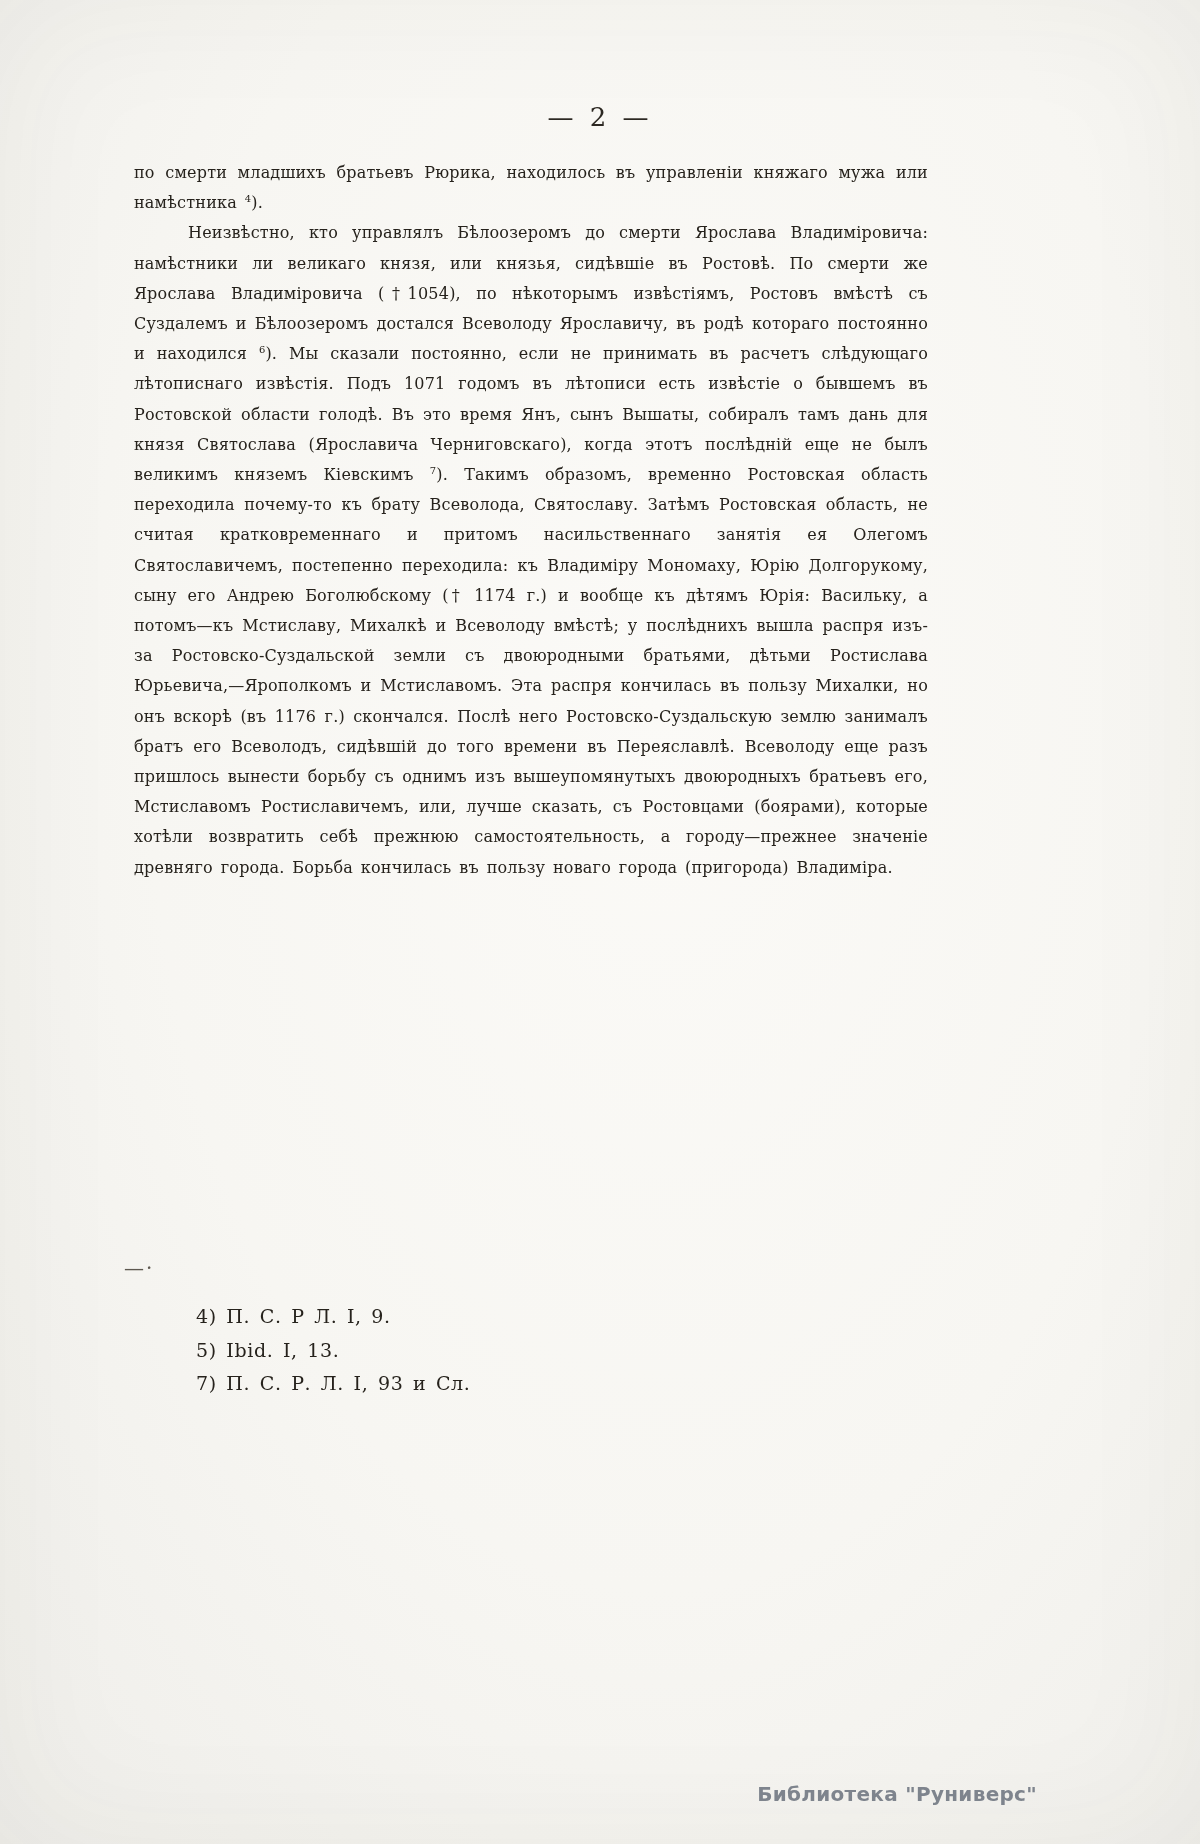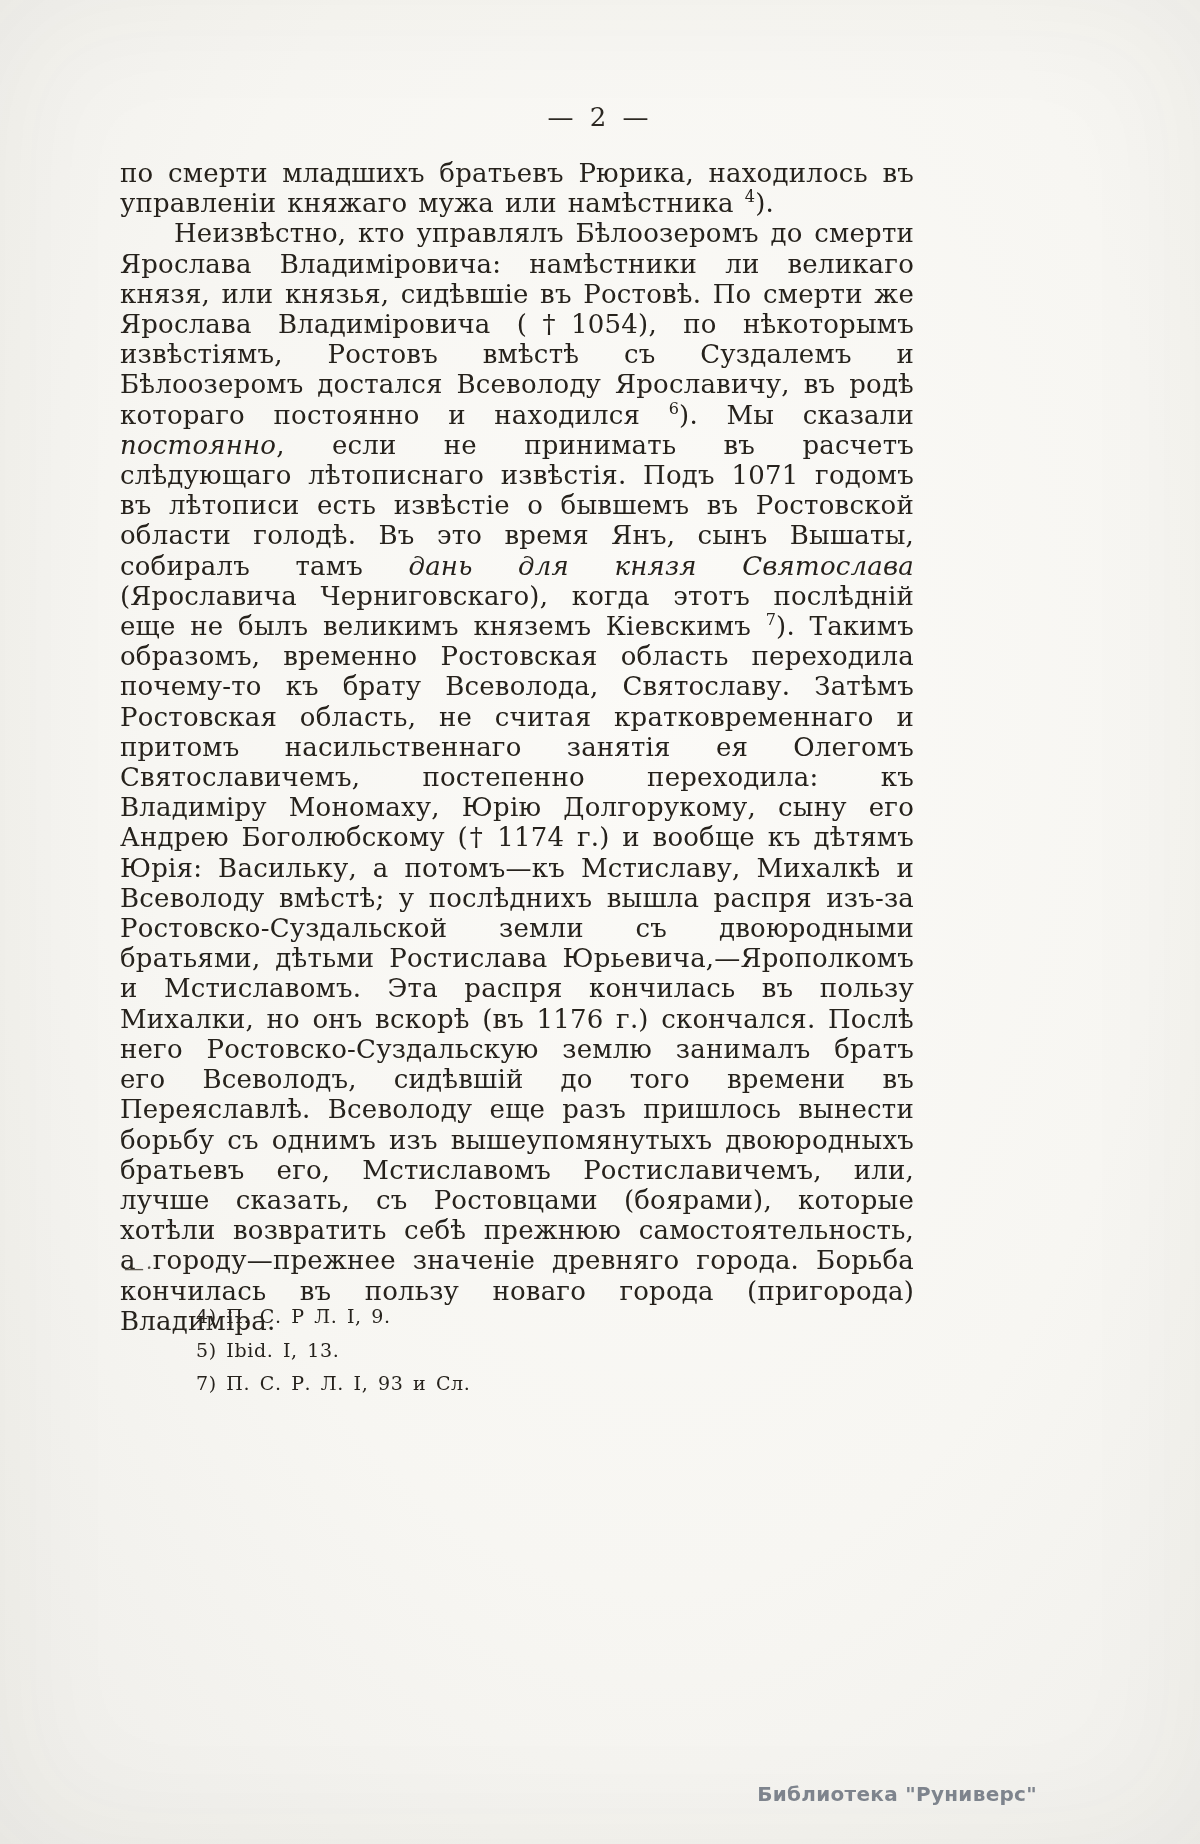--- a/index.html
+++ b/index.html
@@ -24,38 +24,37 @@
     left: 0;
     width: 100%;
     text-align: center;
     font-size: 26px;
     letter-spacing: 4px;
     color: #2c2822;
   }
   .body-text {
     position: absolute;
     top: 158px;
-    left: 120px;
+    left: 134px;
     width: 794px;
-    font-size: 26px;
+    font-size: 16px;
     line-height: 30.2px;
     text-align: justify;
     letter-spacing: 0.2px;
     word-spacing: 2.5px;
     color: #26221c;
   }
   .body-text p {
     margin: 0;
     padding: 0;
   }
   .body-text p.indent {
     text-indent: 54px;
   }
   .it {
-    font-style: italic;
   }
   sup {
     font-size: 0.62em;
     line-height: 0;
   }
   .stray-mark {
     position: absolute;
     top: 1256px;
     left: 124px;
     font-size: 20px;

